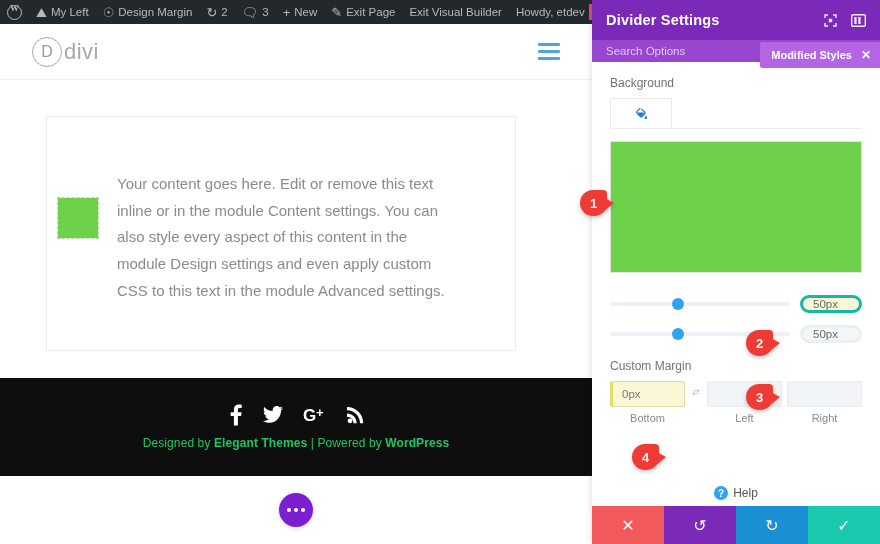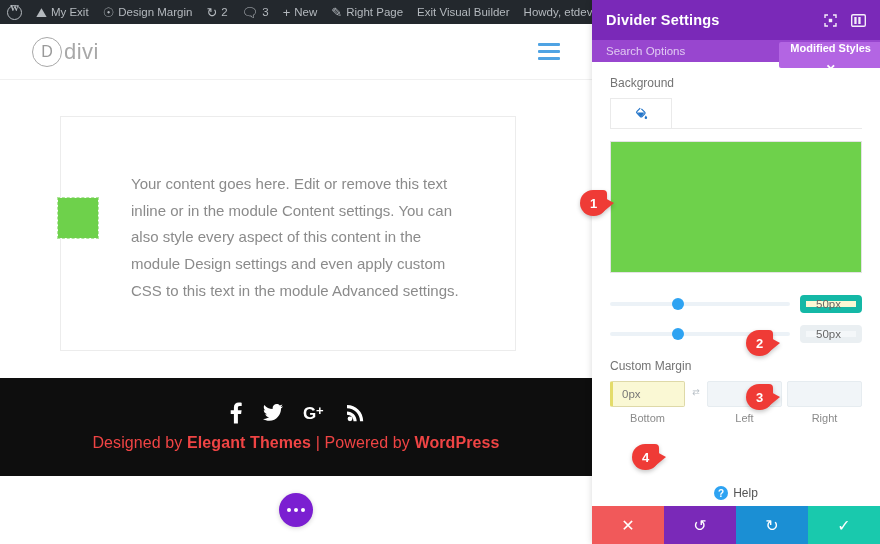--- a/index.html
+++ b/index.html
@@ -64,39 +64,39 @@
   .burger span { display: block; width: 22px; height: 3px; background: #4fa3e3; border-radius: 1px; }
 
   
   .content-wrap { position: relative; padding: 24px 38px 0 38px; }
   .green-divider {
     position: absolute; left: 58px; top: 118px;
     width: 40px; height: 40px; background: #6ed14b;
     outline: 1px dashed rgba(110,209,75,0.55);
   }
   .content-box {
-    margin-left: 22px; margin-top: 12px; margin-right: 38px;
+    margin-left: 8px; margin-top: 12px; margin-right: 38px;
     border: 1px solid #ececec; background: #fff;
     min-height: 234px; padding: 54px 46px 46px 70px;
   }
   .content-box p {
     font-size: 15px; line-height: 1.78; color: #8b8b8b;
     max-width: 330px; font-family: "Liberation Sans", sans-serif;
   }
 
   
   .site-footer {
     position: absolute; left: 0; top: 354px; width: 592px; height: 98px;
     background: #0e0e0e; color: #fff;
     display: flex; flex-direction: column; align-items: center; justify-content: center;
     gap: 10px;
   }
   .social-row { display: flex; align-items: center; gap: 20px; }
   .social-ic { color: #fff; display: inline-flex; align-items: center; justify-content: center; }
-  .footer-credit { font-size: 16px; color: #ef4444; letter-spacing: .1px; }
+  .footer-credit { font-size: 12px; color: #22c55e; letter-spacing: .1px; }
   .footer-credit b { font-weight: bold; }
   .fab-wrap {
     position: absolute; left: 0; top: 452px; width: 592px; height: 68px;
     background: #fff; display: flex; align-items: center; justify-content: center;
   }
   .fab {
     width: 34px; height: 34px; border-radius: 50%; background: #7b1fd1;
     display: flex; align-items: center; justify-content: center; gap: 3px;
     box-shadow: 0 1px 5px rgba(0,0,0,.18);
   }
@@ -119,21 +119,20 @@
   .panel-search {
     height: 22px; background: #9846cf; display: flex; align-items: center;
     padding: 0 0 0 14px; flex: 0 0 auto; position: relative;
   }
   .search-ph { font-size: 11.5px; color: #e0c9f2; }
   .mod-badge {
     position: absolute; right: 0; top: 2px; height: 26px;
     background: #b365e3; color: #fff; font-size: 11px; font-weight: bold;
     display: flex; align-items: center; gap: 9px; padding: 0 9px 0 11px;
     border-radius: 2px 0 0 2px;
-    flex-direction: column;
   }
   .mod-badge .x { font-size: 12px; line-height: 1; }
 
   .panel-body { flex: 1 1 auto; overflow: hidden; padding: 14px 18px 0 18px; position: relative; }
   .field-label { font-size: 12px; color: #737373; margin-bottom: 8px; }
 
   .bg-tabs { display: flex; border-bottom: 1px solid #eaeaea; margin-bottom: 12px; }
   .bg-tab {
     width: 62px; height: 30px; border: 1px solid #eaeaea; border-bottom: none;
     display: flex; align-items: center; justify-content: center; background: #fff;
@@ -144,23 +143,23 @@
   .slider-row { position: relative; display: flex; align-items: center; height: 26px; margin-bottom: 4px; }
   .slider-track {
     flex: 1 1 auto; height: 4px; background: #ecf2f7; border-radius: 2px;
     position: relative; margin-right: 10px;
   }
   .slider-knob {
     position: absolute; top: 50%; transform: translate(-50%, -50%);
     width: 12px; height: 12px; border-radius: 50%; background: #2ea3f2;
   }
   .val-input {
-    width: 62px; height: 18px; background: #faf8d4; border: 6px solid #14b8a6;
+    width: 62px; height: 18px; background: #faf8d4; border: 3px solid #14b8a6;
     font-size: 11.5px; color: #666; display: flex; align-items: center;
-    padding-left: 10px; border-radius: 4px;
+    padding-left: 10px; border-radius: 11px;
   }
   .val-input.ghost { background: #f4f7f9; border-color: #eaeff2; }
 
   .margin-grid { display: flex; gap: 5px; align-items: flex-start; }
   .mg-cell { flex: 1 1 0; display: flex; flex-direction: column; align-items: center; }
   .mg-input {
     width: 100%; height: 26px; background: #f1f5f8; border: 1px solid #e6ecf0;
     border-radius: 2px; font-size: 11.5px; color: #777;
     display: flex; align-items: center; padding-left: 9px;
   }
@@ -210,41 +209,41 @@
 <body>
 
 <div id="app">
 
   <div class="adminbar">
     <div class="ab-item">
       <span class="wp-logo-mark"></span>
     </div>
     <div class="ab-item">
       <span class="glyph">⛰</span>
-      <span>My Exit</span>
+      <span>My Left</span>
     </div>
     <div class="ab-item">
       <span class="glyph">☉</span>
       <span>Design Margin</span>
     </div>
     <div class="ab-item">
       <span class="glyph">↻</span>
       <span>2</span>
     </div>
     <div class="ab-item">
       <span class="glyph">🗨</span>
       <span>3</span>
     </div>
     <div class="ab-item">
       <span class="glyph">+</span>
       <span>New</span>
     </div>
     <div class="ab-item">
       <span class="glyph">✎</span>
-      <span>Right Page</span>
+      <span>Exit Page</span>
     </div>
     <div class="ab-item">
       <span>Exit Visual Builder</span>
     </div>
     <div class="ab-spacer"></div>
     <div class="ab-item">
       <span>Howdy, etdev</span>
       <span class="howdy-avatar">✱</span>
     </div>
     <div class="ab-item">

